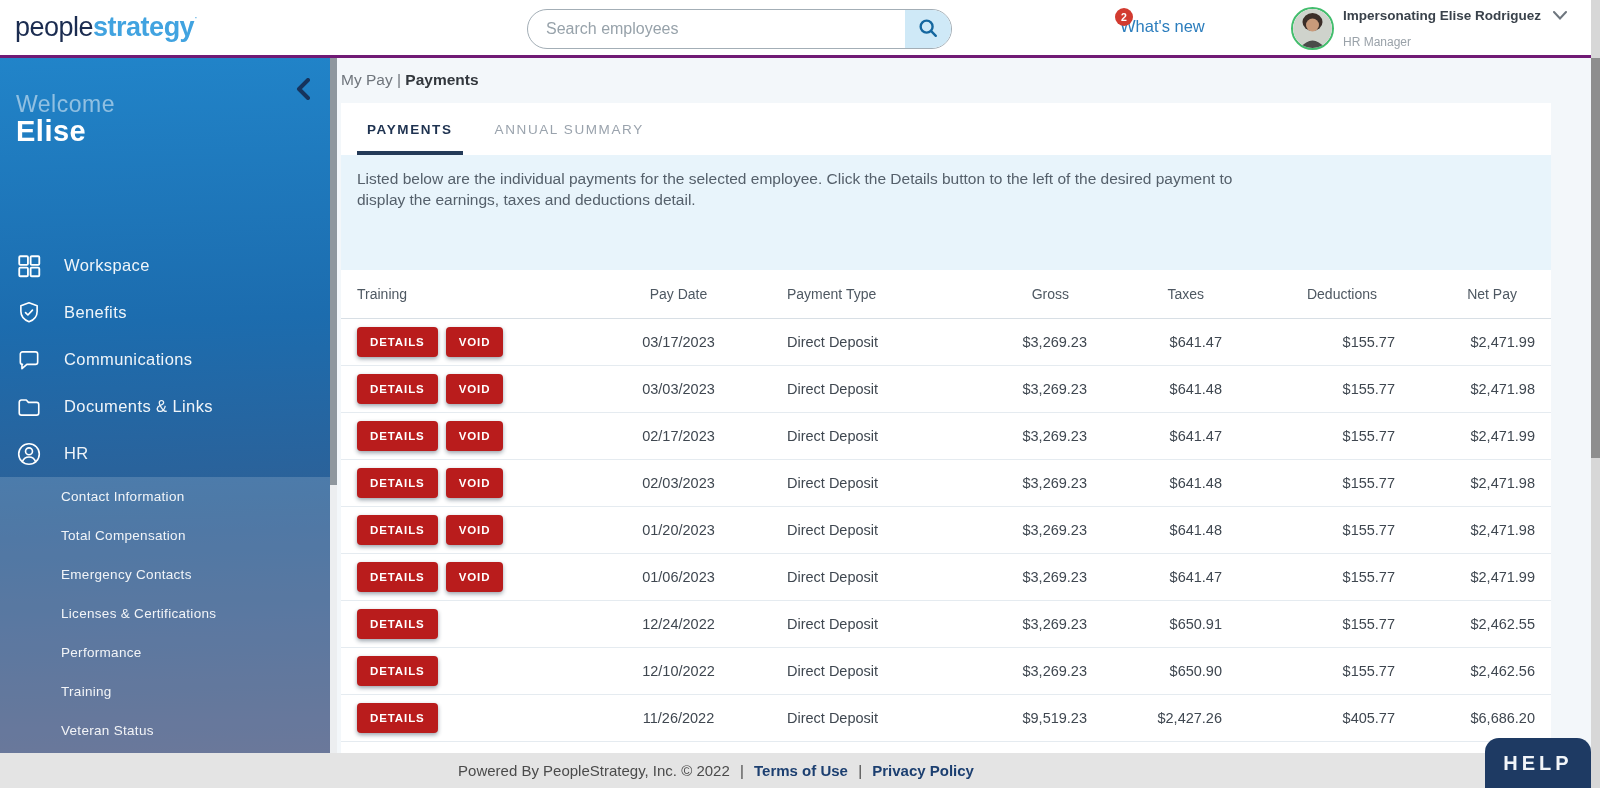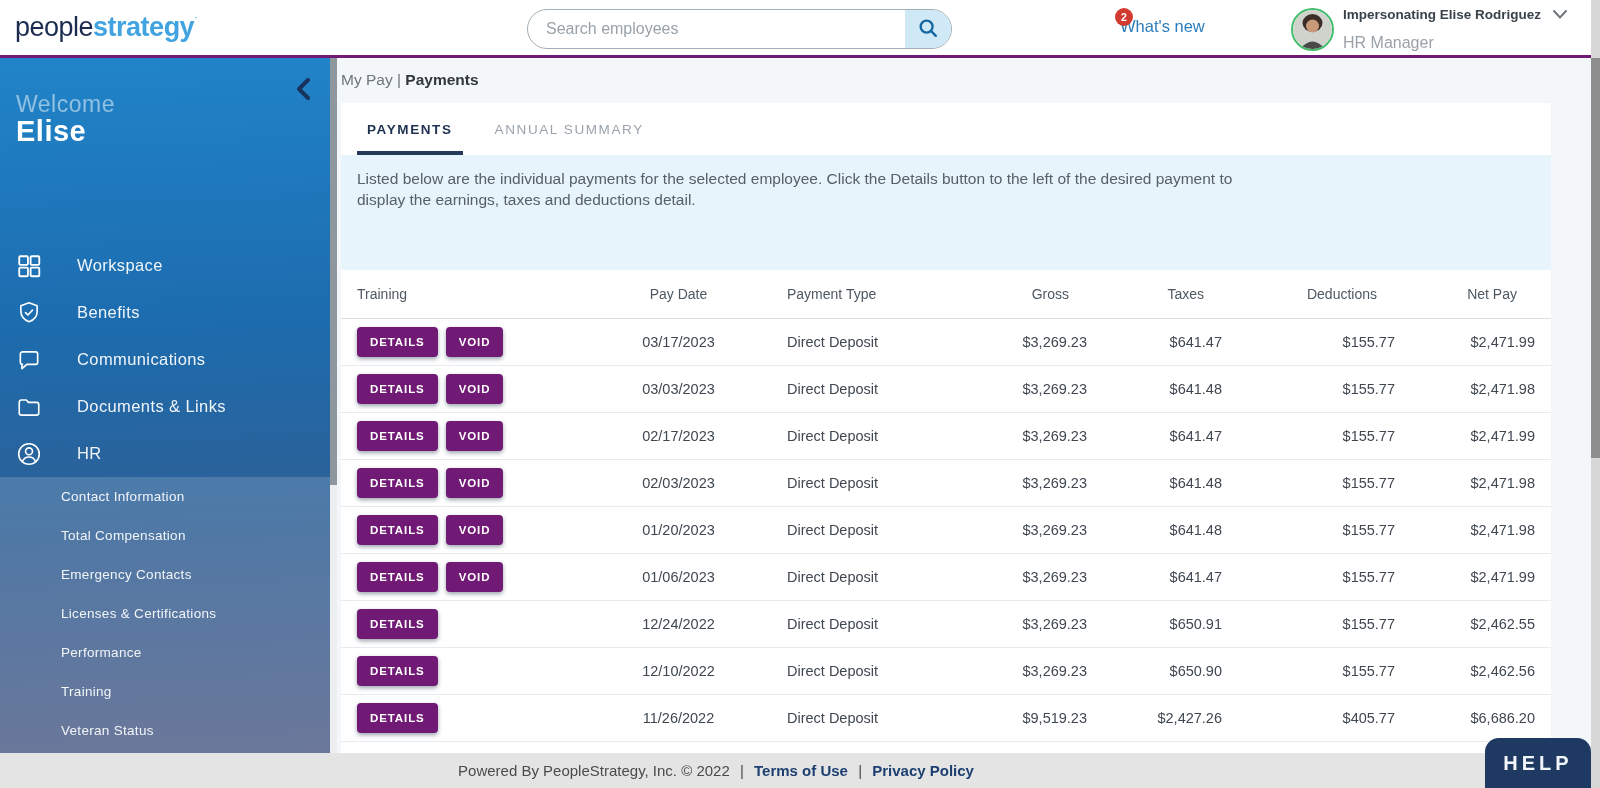--- a/index.html
+++ b/index.html
@@ -22,39 +22,39 @@
   .searchbtn { width:46px; height:100%; background:#cfe9f7; border:none; cursor:pointer;
     display:flex; align-items:center; justify-content:center; }
   .whatsnew { position:absolute; left:1120px; top:17px; font-size:16.5px; color:#2b7dbd; cursor:pointer; }
   .badge { position:absolute; left:1115px; top:8px; width:18px; height:18px; border-radius:50%;
     background:#d23b30; color:#fff; font-size:10.5px; font-weight:700; text-align:center;
     line-height:18px; z-index:2; }
   .userblock { position:absolute; left:1291px; top:7px; display:flex; align-items:center; cursor:pointer; }
   .avatar { width:43px; height:43px; border-radius:50%; border:2px solid #43bd6d; overflow:hidden; flex:none; }
   .usertext { margin-left:9px; }
   .username { font-size:13.5px; font-weight:700; color:#3a424b; white-space:nowrap; }
-  .userrole { font-size:16px; color:#9aa2a9; margin-top:12px; }
+  .userrole { font-size:12px; color:#9aa2a9; margin-top:12px; }
   .chev { margin-left:8px; margin-top:-12px; }
 
   
   .sidebar { position:absolute; left:0; top:58px; width:330px; height:695px;
     background:linear-gradient(178deg,#2184c9 0%,#1c6cae 38%,#2f5f94 68%,#4f5f87 100%); z-index:10; }
   .collapse { position:absolute; top:20px; right:20px; cursor:pointer; }
   .welcome { position:absolute; left:16px; top:33px; font-size:23px; font-weight:300;
     color:rgba(255,255,255,0.5); letter-spacing:0.5px; }
   .sidename { position:absolute; left:16px; top:57px; font-size:29px; font-weight:600;
     color:#ffffff; letter-spacing:0.5px; }
   .sidesearch { position:absolute; left:16px; top:114px; width:193px; height:27px;
     border:none; outline:none; border-radius:2px; padding:0 9px; font-size:15px;
     color:#3d454c; font-family:inherit; }
   .sidesearch::placeholder { color:#8c98a0; }
   .menu { position:absolute; left:0; top:184px; width:100%; }
   .menu-item { display:flex; align-items:center; height:47px; padding-left:16px; cursor:pointer; }
   .menu-item .mi-icon { width:27px; height:27px; flex:none; display:flex; align-items:center; }
-  .menu-item .mi-label { margin-left:34px; font-size:16.5px; color:rgba(255,255,255,0.93);
+  .menu-item .mi-label { margin-left:21px; font-size:16.5px; color:rgba(255,255,255,0.93);
     letter-spacing:0.4px; }
   .submenu { position:absolute; left:0; top:419px; bottom:0; width:100%;
     background:rgba(255,255,255,0.16); }
   .sub-item { height:39px; line-height:39px; padding-left:61px; font-size:13.5px;
     color:rgba(255,255,255,0.92); letter-spacing:0.3px; cursor:pointer; white-space:nowrap; }
 
   
   .side-scroll { position:absolute; left:330px; top:58px; width:7px; height:695px;
     background:#eceef0; z-index:11; }
   .side-scroll .thumb { position:absolute; top:0; left:0; width:7px; height:427px; background:#8f979e; }
@@ -84,21 +84,21 @@
     border-bottom:1px solid #d8dfe5; white-space:nowrap; }
   .pay td { height:47px; font-size:14.5px; color:#3f4750; border-bottom:1px solid #e5ebf0;
     white-space:nowrap; }
   .th-actions, .td-actions { text-align:left; padding-left:16px; }
   .th-date, .td-date { text-align:center; }
   .th-ptype, .td-ptype { text-align:left; padding-left:36px; }
   .th-num { text-align:right; padding-right:18px; }
   .td-num { text-align:right; padding-right:0; }
   .th-net { text-align:right; padding-right:34px; }
   .td-net { text-align:right; padding-right:16px; }
-  .btn { display:inline-block; background:#701a75; color:#ffffff; border:none; cursor:pointer;
+  .btn { display:inline-block; background:#b91c1c; color:#ffffff; border:none; cursor:pointer;
     font-family:inherit; font-size:11.5px; font-weight:700; letter-spacing:0.9px;
     padding:9px 13px; border-radius:4px; box-shadow:0 2px 4px rgba(30,50,70,0.45); }
   .btn + .btn { margin-left:8px; }
 
   
   .footer { position:absolute; left:0; top:753px; width:1600px; height:35px;
     background:#e4e4e4; z-index:20; }
   .footer-inner { width:1432px; text-align:center; line-height:35px; font-size:15px; color:#4b4b4b; }
   .footer a { color:#1c3f70; font-weight:700; text-decoration:none; cursor:pointer; }
   .footer .sep { color:#4b4b4b; padding:0 6px; }

